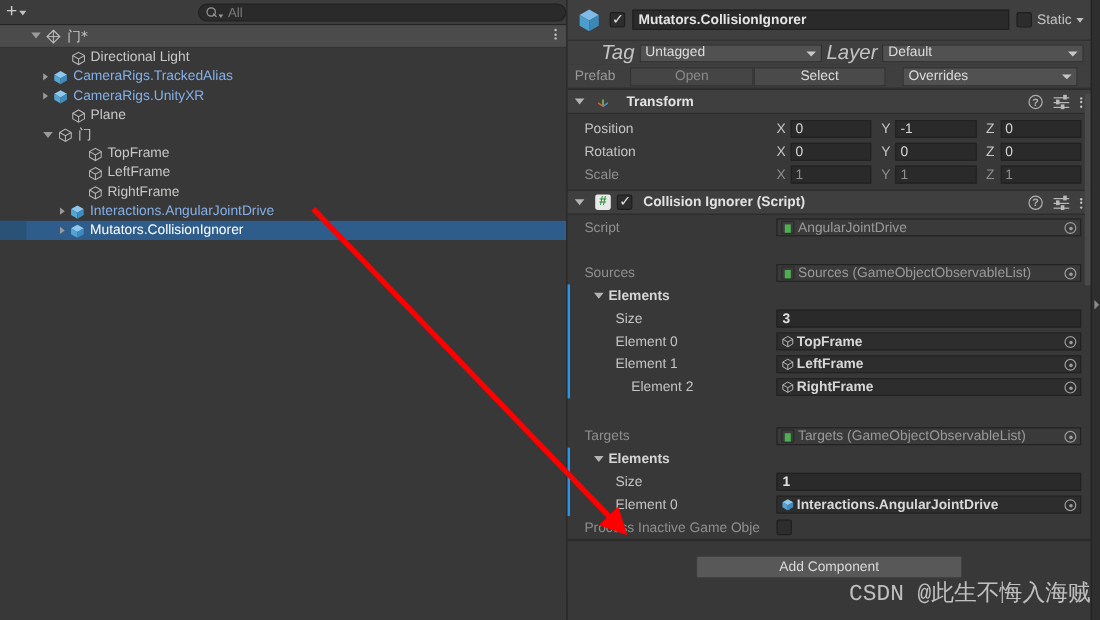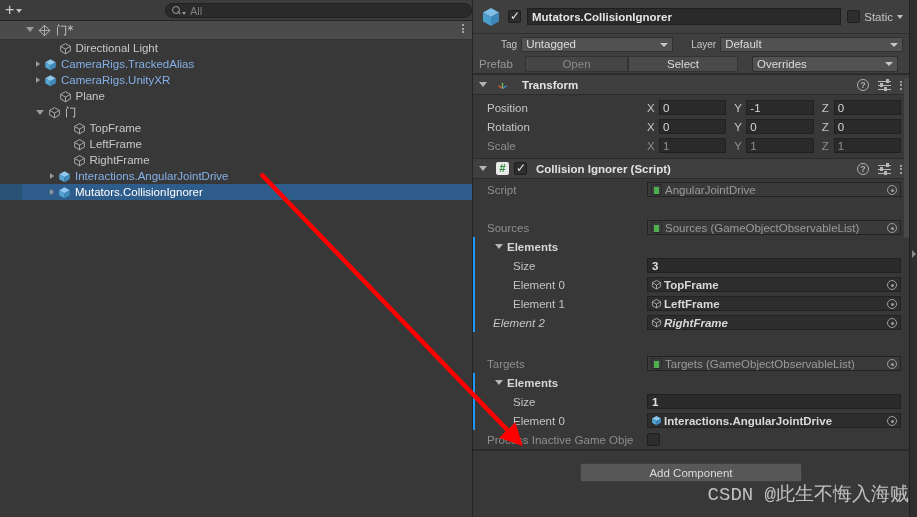--- a/index.html
+++ b/index.html
@@ -125,21 +125,21 @@
     border: 1px solid #1f1f1f; color: #e4e4e4; font-size: 11.5px;
     display: flex; align-items: center; padding-left: 4px; font-weight: bold;
   }
   .static-wrap { display:flex; align-items:center; gap:4px; flex:0 0 auto; }
   .static-lbl { color: #c4c4c4; font-size: 11.5px; }
 
   .tag-row {
     height: 20px; background: #3f3f3f; display: flex; align-items: center;
     padding: 0 6px; gap: 4px;
   }
-  .mini-lbl { color: #c4c4c4; font-size: 10px; flex: 0 0 auto; }
+  .mini-lbl { color: #c4c4c4; font-size: 17px; flex: 0 0 auto; font-style: italic; }
   .dropdown {
     height: 15px; background: #515151; border: 1px solid #303030;
     display: flex; align-items: center; padding: 0 4px; color: #dcdcdc;
     font-size: 11.5px; position: relative; cursor: pointer;
   }
   .dropdown .dd-caret {
     position: absolute; right: 4px; top: 5px;
     width:0;height:0;border-left:4px solid transparent;border-right:4px solid transparent;
     border-top:4px solid #c8c8c8;
   }
@@ -414,21 +414,21 @@
         <span class="tri-down" style="margin-top:1px;"></span>
       </span>
     </div>
 
     <div class="tag-row">
       <span class="mini-lbl" style="margin-left:22px;">Tag</span>
       <span class="dropdown" style="width:152px;">
         <span>Untagged</span>
         <span class="dd-caret"></span>
       </span>
-      <span class="mini-lbl" style="margin-left:14px;">Layer</span>
+      <span class="mini-lbl" style="">Layer</span>
       <span class="dropdown" style="flex:1 1 auto;">
         <span>Default</span>
         <span class="dd-caret"></span>
       </span>
     </div>
 
     <div class="prefab-row">
       <span class="pf-lbl">Prefab</span>
       <span class="pf-btn dim" style="width:103px;">Open</span>
       <span class="pf-btn" style="width:110px;">Select</span>
@@ -565,21 +565,21 @@
             <span class="plabel">Element 1</span>
             <span class="obj-field" style="position: absolute; left: 174px; right: 8px;">
               <svg class="go-small" viewBox="0 0 16 16">
                 <polygon points="8,2 14,5.4 14,11.1 8,14.5 2,11.1 2,5.4" fill="none" stroke="#c2c2c2" stroke-width="1.1"></polygon>
                 <path d="M2 5.4 L8 8.8 L14 5.4 M8 8.8 L8 14.5" fill="none" stroke="#c2c2c2" stroke-width="1.1"></path>
               </svg>
               <span style="font-weight: bold;">LeftFrame</span>
               <span class="target-dot"></span>
             </span>
           </div>
-          <div class="prow" style="height: 19px; padding-left: 20px; font-style: italic;">
+          <div class="prow" style="height: 19px; padding-left: 53px;">
             <span class="plabel">Element 2</span>
             <span class="obj-field" style="position: absolute; left: 174px; right: 8px;">
               <svg class="go-small" viewBox="0 0 16 16">
                 <polygon points="8,2 14,5.4 14,11.1 8,14.5 2,11.1 2,5.4" fill="none" stroke="#c2c2c2" stroke-width="1.1"></polygon>
                 <path d="M2 5.4 L8 8.8 L14 5.4 M8 8.8 L8 14.5" fill="none" stroke="#c2c2c2" stroke-width="1.1"></path>
               </svg>
               <span style="font-weight: bold;">RightFrame</span>
               <span class="target-dot"></span>
             </span>
           </div>

